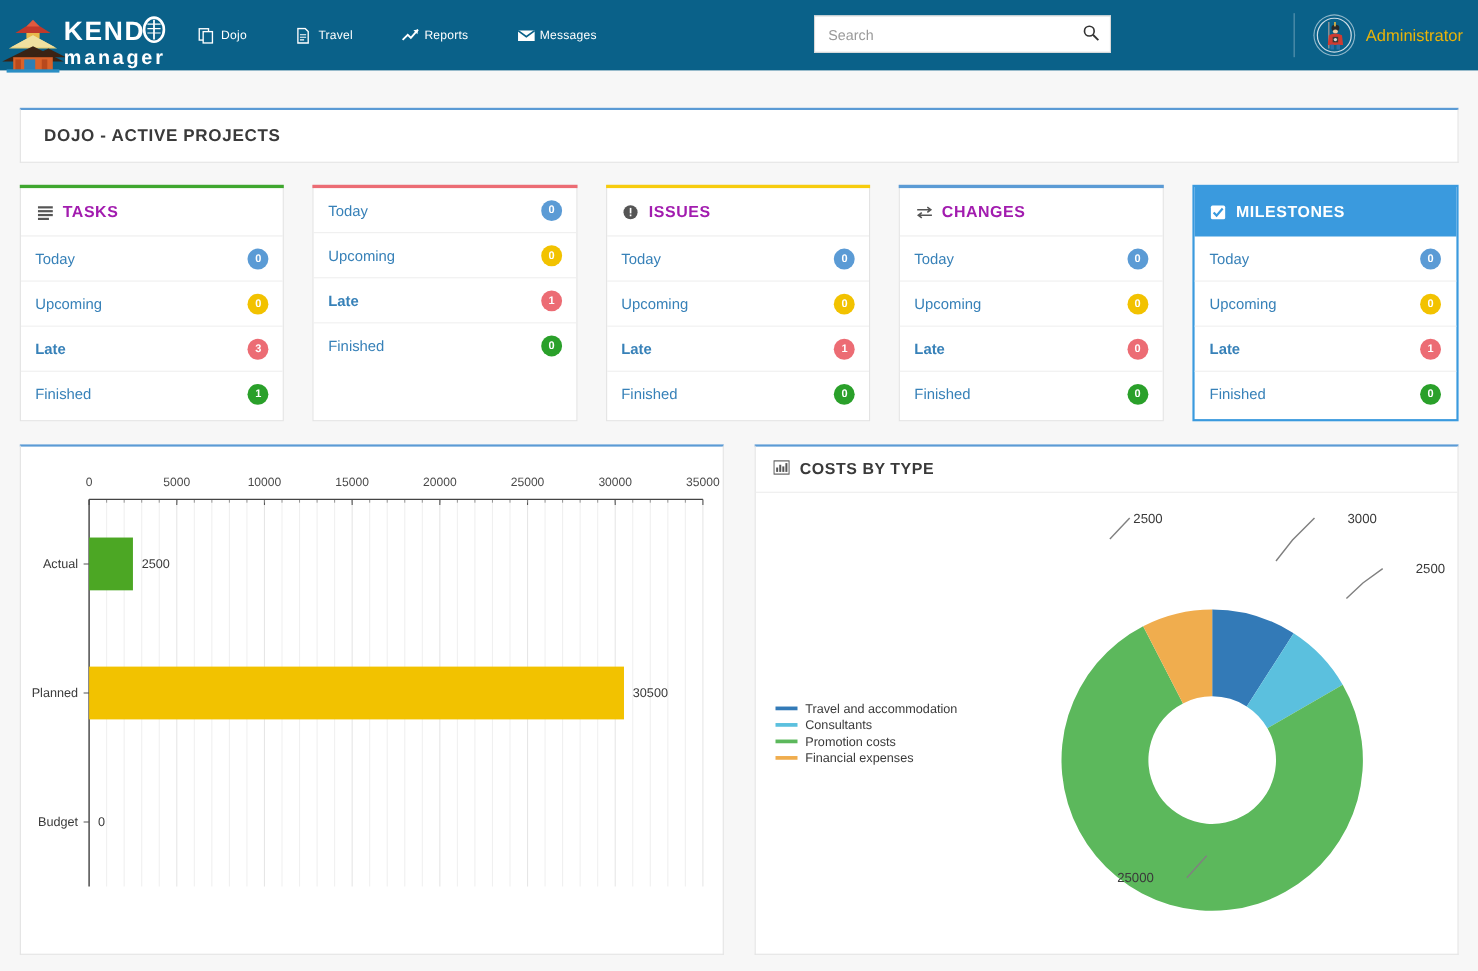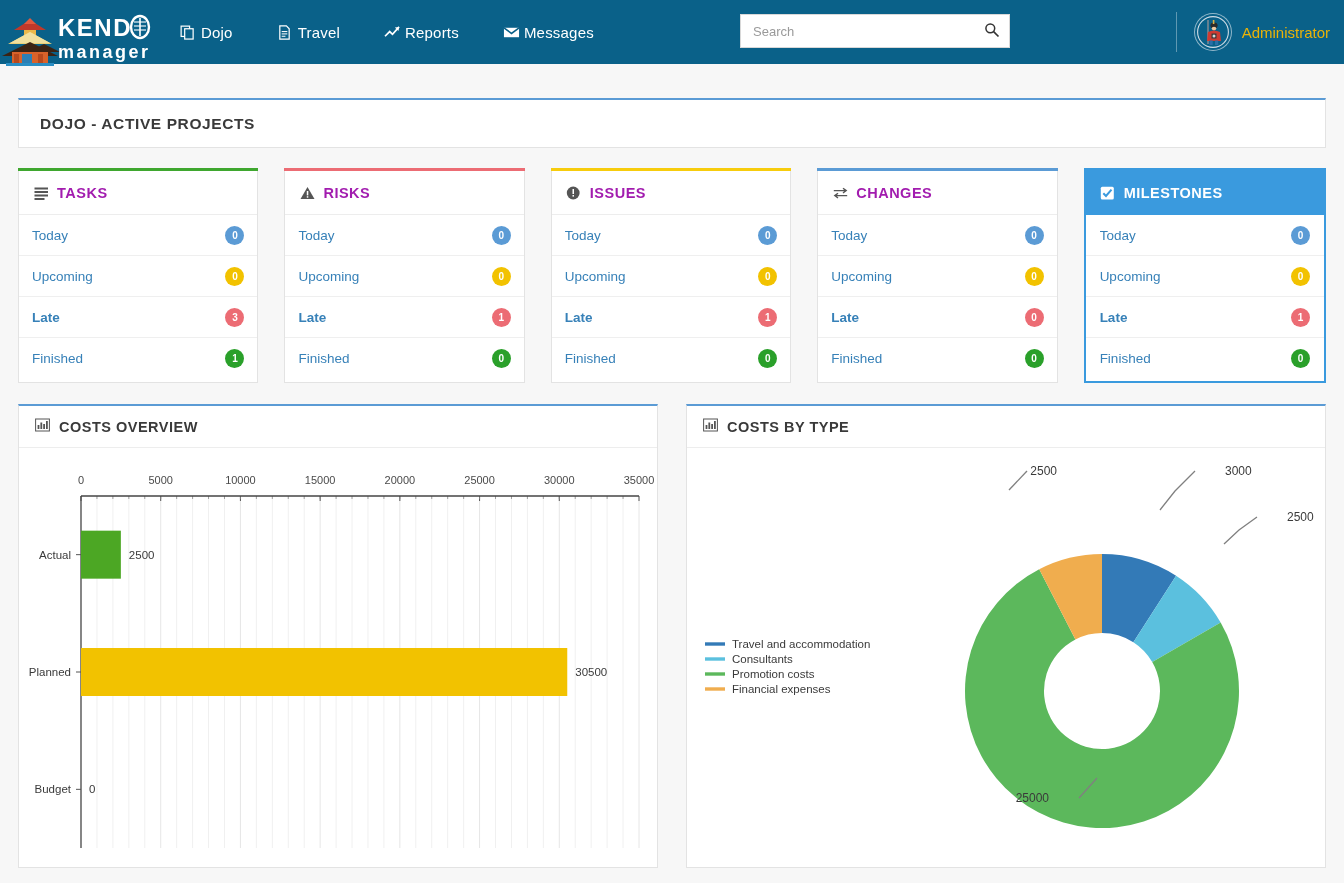--- a/index.html
+++ b/index.html
@@ -16,21 +16,21 @@
     position: absolute; left: 0; top: 0;
     width: 1344px; height: 64px;
     background: #0a6189;
     display: flex; align-items: center;
   }
   #logo-wrap { width: 160px; height: 52px; position: relative; flex: 0 0 160px; }
   #logo-svg { display: block; }
   #nav-items { display: flex; align-items: center; margin-left: 10px; }
   .nav-item {
     display: flex; align-items: center; gap: 6px;
-    color: #ffffff; font-size: 15px; letter-spacing: .2px;
+    color: #ffffff; font-size: 11px; letter-spacing: .2px;
     padding: 6px 10px; margin-right: 24px; cursor: pointer;
     text-decoration: none; white-space: nowrap;
   }
   .nav-ico { width: 15px; height: 15px; display: inline-block; }
   .nav-ico svg { display: block; }
 
   #search-wrap {
     position: absolute; left: 740px; top: 14px;
     width: 270px; height: 34px;
     background: #ffffff;
@@ -306,30 +306,20 @@
         <span class="rlabel">Late</span>
         <span class="badge b-late">3</span>
       </div>
       <div class="card-row">
         <span class="rlabel">Finished</span>
         <span class="badge b-finished">1</span>
       </div>
     </div>
     <div class="card">
       <div class="card-accent" style="background: rgb(236, 108, 116);"></div>
-      <div class="card-head">
-        <span class="hico">
-          <svg width="15" height="14" viewBox="0 0 15 14">
-            <polygon points="7.5,1 14.5,13 0.5,13" fill="#555"></polygon>
-            <rect x="6.8" y="5" width="1.5" height="4.4" fill="#fff"></rect>
-            <rect x="6.8" y="10.2" width="1.5" height="1.5" fill="#fff"></rect>
-          </svg>
-        </span>
-        <span>RISKS</span>
-      </div>
       <div class="card-row">
         <span class="rlabel">Today</span>
         <span class="badge b-today">0</span>
       </div>
       <div class="card-row">
         <span class="rlabel">Upcoming</span>
         <span class="badge b-upcoming">0</span>
       </div>
       <div class="card-row bold">
         <span class="rlabel">Late</span>
@@ -420,32 +410,20 @@
         <span class="badge b-late">1</span>
       </div>
       <div class="card-row">
         <span class="rlabel">Finished</span>
         <span class="badge b-finished">0</span>
       </div>
     </div>
   </div>
 
 <div id="chart-left">
-  <div class="panel-head">
-    <span>
-      <svg width="15" height="14" viewBox="0 0 15 14">
-        <rect x="0.6" y="1" width="13.8" height="12" fill="none" stroke="#555" stroke-width="1"></rect>
-        <rect x="2.6" y="7" width="1.8" height="4" fill="#555"></rect>
-        <rect x="5.4" y="4.5" width="1.8" height="6.5" fill="#555"></rect>
-        <rect x="8.2" y="6" width="1.8" height="5" fill="#555"></rect>
-        <rect x="11" y="3" width="1.8" height="8" fill="#555"></rect>
-      </svg>
-    </span>
-    <span>COSTS OVERVIEW</span>
-  </div>
   <div class="panel-body">
     <svg id="bar-svg" width="638" height="418" viewBox="0 0 638 418">
         <line x1="77.94285714285715" y1="48" x2="77.94285714285715" y2="400" stroke="#f0f0f0" stroke-width="1"></line>
         <line x1="93.88571428571429" y1="48" x2="93.88571428571429" y2="400" stroke="#f0f0f0" stroke-width="1"></line>
         <line x1="109.82857142857142" y1="48" x2="109.82857142857142" y2="400" stroke="#f0f0f0" stroke-width="1"></line>
         <line x1="125.77142857142857" y1="48" x2="125.77142857142857" y2="400" stroke="#f0f0f0" stroke-width="1"></line>
         <line x1="157.65714285714284" y1="48" x2="157.65714285714284" y2="400" stroke="#f0f0f0" stroke-width="1"></line>
         <line x1="173.60000000000002" y1="48" x2="173.60000000000002" y2="400" stroke="#f0f0f0" stroke-width="1"></line>
         <line x1="189.54285714285714" y1="48" x2="189.54285714285714" y2="400" stroke="#f0f0f0" stroke-width="1"></line>
         <line x1="205.48571428571427" y1="48" x2="205.48571428571427" y2="400" stroke="#f0f0f0" stroke-width="1"></line>

